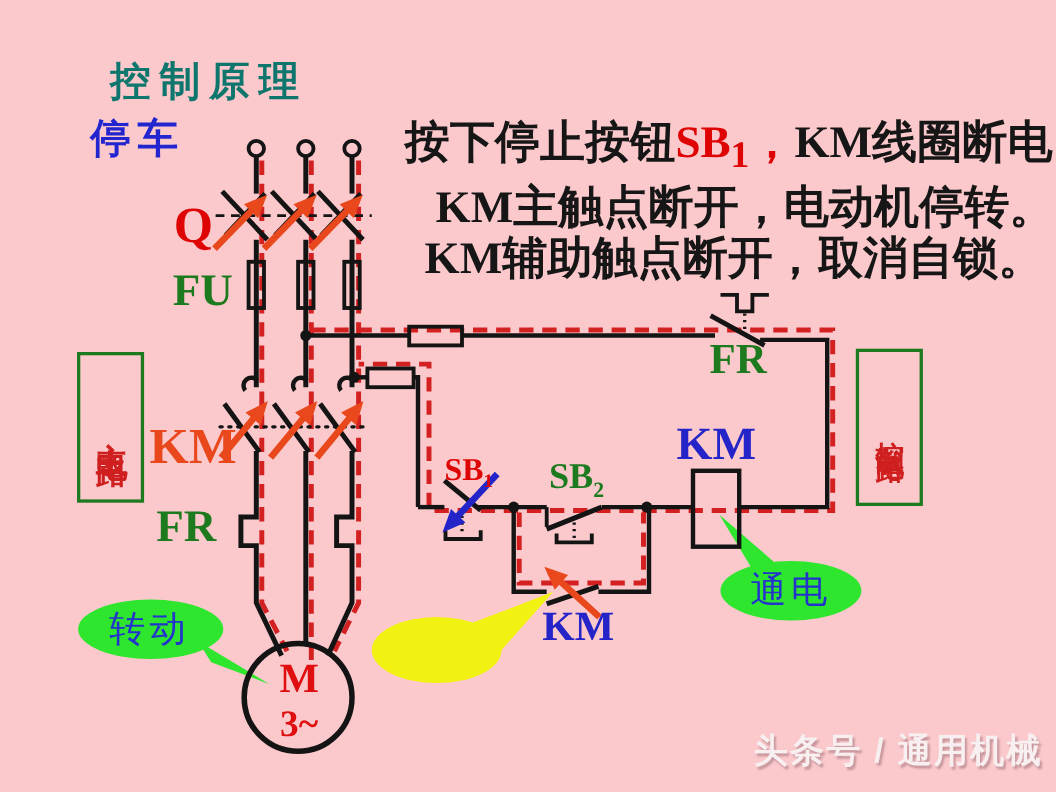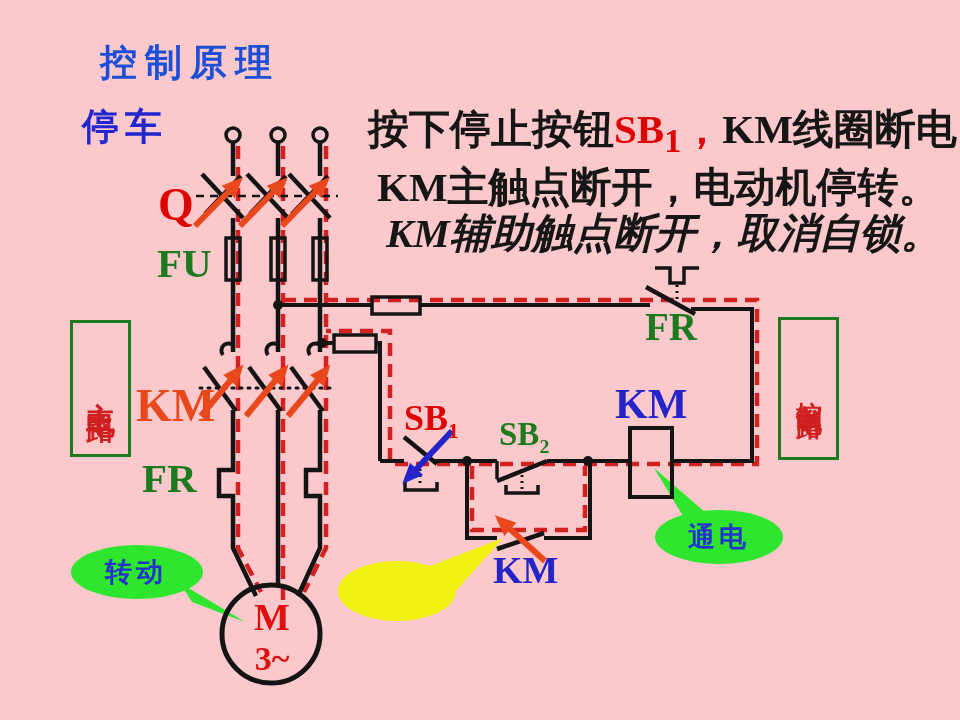--- a/index.html
+++ b/index.html
@@ -1,45 +1,45 @@
 <!DOCTYPE html>
 <html><head>
 <meta charset="utf-8">
 <style>
   html,body{margin:0;padding:0;}
   body{width:960px;height:720px;overflow:hidden;background:#fbc9cc;
        font-family:"Liberation Serif","DejaVu Serif",serif;}
   .stage{position:relative;width:960px;height:720px;background:#fbc9cc;}
   svg.circuit{position:absolute;left:0;top:0;}
   .lbl{position:absolute;white-space:nowrap;font-weight:700;line-height:1;}
-  .title{left:100px;top:44px;font-size:37px;color:#1d4ed8;letter-spacing:8px;}
+  .title{left:100px;top:56px;font-size:37px;color:#0f766e;letter-spacing:8px;}
   .subtitle{left:82px;top:108px;font-size:37px;color:#2326cе;color:#2326ce;letter-spacing:6px;text-align:right;}
   .q-label{left:158px;top:182px;font-size:46px;color:#df0404;}
   .fu-label{left:145px;top:243px;font-size:41px;color:#1e7a1e;margin-left:12px;}
   .km-main-label{left:136px;top:383px;font-size:46px;color:#e8481c;}
   .fr-main-label{left:142px;top:458px;font-size:41px;color:#1e7a1e;}
-  .sb1-label{left:404px;top:400px;font-size:36px;color:#df0404;}
+  .sb1-label{left:404px;top:413px;font-size:29px;color:#df0404;}
   .sb2-label{left:499px;top:418px;font-size:33px;color:#1e7a1e;text-align:right;}
   .fr-ctl-label{left:645px;top:307px;font-size:39px;color:#1e7a1e;}
   .km-coil-label{left:615px;top:383px;font-size:42px;color:#2424c8;}
   .km-aux-label{left:493px;top:551px;font-size:38px;color:#2424c8;}
   .lbl sub{font-size:60%;}
   .desc{position:absolute;left:368px;top:106px;width:575px;}
   .desc-line{font-size:41px;font-weight:700;color:#161616;line-height:46px;white-space:nowrap;}
-  .desc-line.l2{margin-left:9px;}
-  .desc-line.l3{margin-left:18px;font-style:italic;}
+  .desc-line.l2{margin-left:28px;}
+  .desc-line.l3{margin-left:18px;}
   .desc .red{color:#df0404;}
   .vbox{position:absolute;border:3.5px solid #1e7a1e;display:flex;align-items:center;justify-content:center;}
   .vbox .vtext{writing-mode:vertical-rl;text-orientation:upright;color:#cf1f1f;font-weight:700;
                letter-spacing:7px;line-height:1;}
   .vbox.main{left:70px;top:320px;width:55px;height:131px;}
   .vbox.main .vtext{font-size:29px;}
   .vbox.ctl{left:778px;top:317px;width:55px;height:137px;}
   .vbox.ctl .vtext{font-size:26px;letter-spacing:4px;}
-  .callout-text{position:absolute;transform:translate(-50%,-50%);font-size:27px;font-weight:700;
+  .callout-text{position:absolute;transform:translate(-50%,-50%);font-size:33px;font-weight:400;
                 color:#2333cc;letter-spacing:4px;white-space:nowrap;}
   .motor-text{position:absolute;transform:translate(-50%,-50%);font-weight:700;color:#df0f0f;}
   .motor-m{left:272px;top:617px;font-size:38px;}
   .motor-ph{left:272px;top:659px;font-size:34px;}
   .footer{position:absolute;right:12px;top:662px;font-size:31px;font-weight:700;
           font-family:"Liberation Sans","DejaVu Sans",sans-serif;
           color:#f8eff1;text-shadow:2px 2px 2px #c5959b;letter-spacing:2px;}
 </style>
 </head>
 <body>
@@ -218,13 +218,14 @@
   <div class="vbox main">
     <span class="vtext">主电路</span>
   </div>
   <div class="vbox ctl">
     <span class="vtext">控制电路</span>
   </div>
 
   <div class="callout-text" style="left:136px;top:572px;">转动</div>
   <div class="callout-text" style="left:719px;top:537px;">通电</div>
 
+  <div class="footer">头条号 / 通用机械</div>
 </div>
 
 </body></html>

